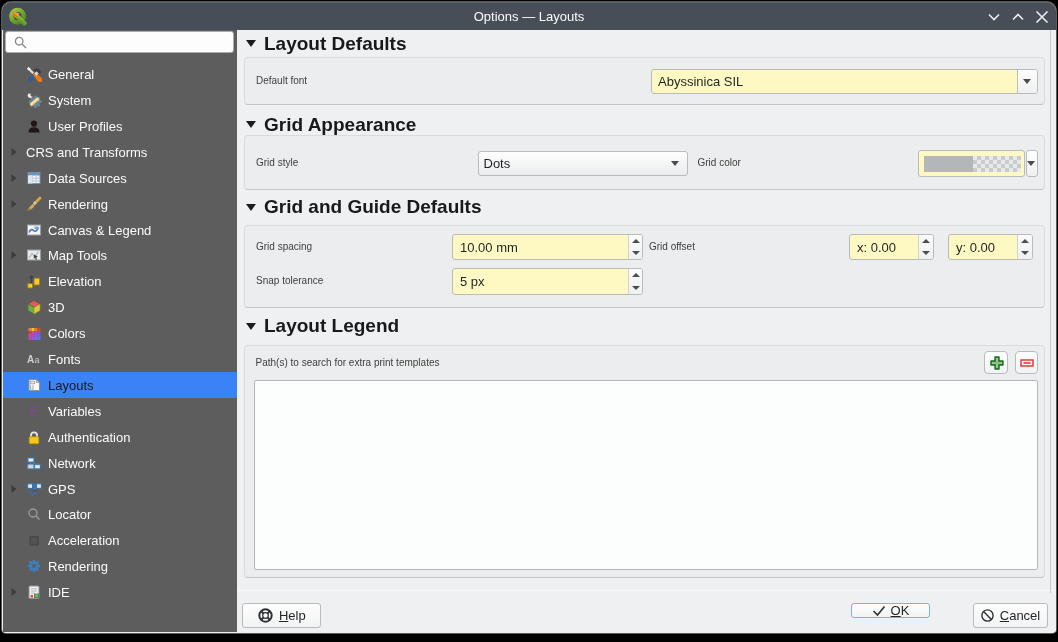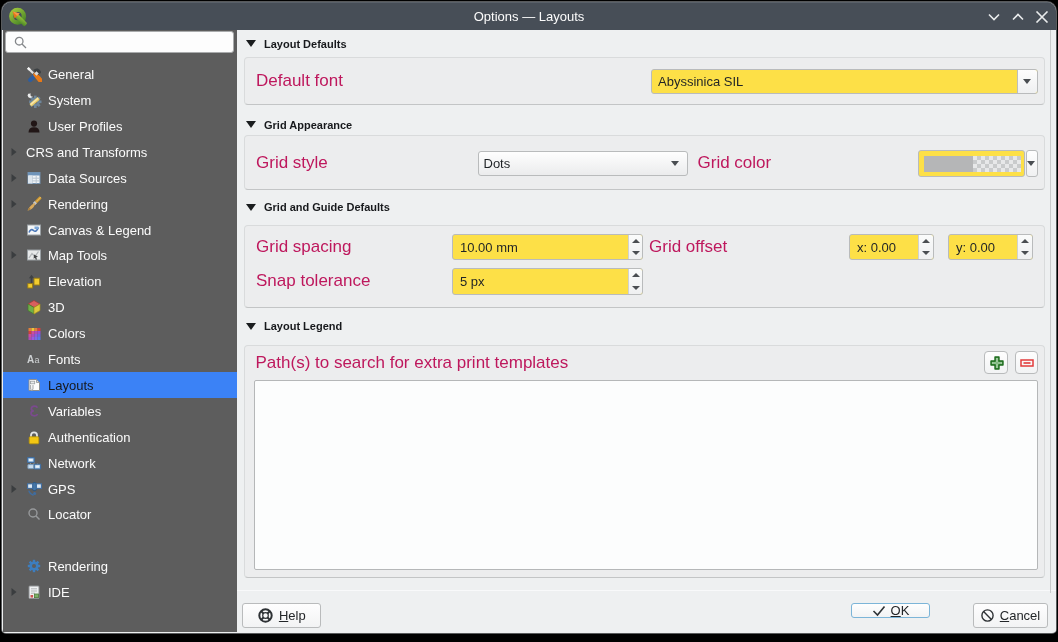--- a/index.html
+++ b/index.html
@@ -12,25 +12,25 @@
 #sidebar { position:absolute; left:1px; top:28px; width:234px; height:602px; background:#5d5d5d; }
 #search { position:absolute; left:2px; top:1px; width:229px; height:22px; background:#fdfdfd; border:1px solid #a9abac; border-radius:3px; }
 .row { position:absolute; left:0; width:234px; height:25.9px; color:#fbfbfb; font-size:13px; }
 .row .lbl { position:absolute; left:45px; top:50%; transform:translateY(-50%); white-space:nowrap; }
 .row .lbl.noicon { left:23px; }
 .row.sel { background:#3b82f6; color:#17191b; }
 .row svg.ic { position:absolute; left:23px; top:50%; transform:translateY(-50%); }
 .row svg.ar { position:absolute; left:8px; top:50%; transform:translateY(-50%); }
 #panel { position:absolute; left:235px; top:28px; width:819px; height:602px; background:#eef0f1; }
 #vline { position:absolute; left:1048px; top:28px; width:1px; height:563px; background:#c9cbcc; }
-.ghead { position:absolute; font-size:11px; font-weight:bold; color:#17191c; white-space:nowrap; }
+.ghead { position:absolute; font-size:19px; font-weight:bold; color:#17191c; white-space:nowrap; }
 .gtri { position:absolute; width:0; height:0; border-left:5.5px solid transparent; border-right:5.5px solid transparent; border-top:7px solid #1a1d1f; }
 .gbox { position:absolute; left:6.5px; width:801px; background:#ecedee; border:1px solid #d9dbdc; border-bottom-color:#c3c5c6; border-radius:4px; }
-.flabel { position:absolute; font-size:17px; color:#be185d; white-space:nowrap; }
-.widget { position:absolute; border:1px solid #b9bbbc; border-radius:3px; background:#fde047; font-size:13px; color:#1f2326; }
+.flabel { position:absolute; font-size:10px; color:#404040; white-space:nowrap; }
+.widget { position:absolute; border:1px solid #b9bbbc; border-radius:3px; background:#fef9c3; font-size:13px; color:#1f2326; }
 .combo { background:linear-gradient(#fefefe,#ebeced); }
 .cartxt { position:absolute; top:50%; transform:translateY(-50%); white-space:nowrap; }
 .dna { position:absolute; width:0; height:0; border-left:4.5px solid transparent; border-right:4.5px solid transparent; border-top:5px solid #4a4e52; }
 .upa { position:absolute; width:0; height:0; border-left:4px solid transparent; border-right:4px solid transparent; border-bottom:4.5px solid #4a4e52; }
 .dwa { position:absolute; width:0; height:0; border-left:4px solid transparent; border-right:4px solid transparent; border-top:4.5px solid #4a4e52; }
 .spinzone { position:absolute; right:0; top:0; bottom:0; width:14px; border-left:1px solid #cfd1d2; background:linear-gradient(#fafbfb,#eff0f1); border-radius:0 2px 2px 0; }
 .btn { position:absolute; border:1px solid #b9bbbc; border-radius:3px; background:linear-gradient(#fefefe,#f2f3f4); font-size:13px; color:#232629; }
 .btn .ct { position:absolute; left:0; top:0; width:100%; height:100%; display:flex; align-items:center; justify-content:center; gap:5px; }
 u { text-decoration:underline; }
 </style>
@@ -245,20 +245,27 @@
 </svg>
         <span class="lbl">GPS</span>
       </div>
     <div class="row" style="top:471.50px;">
         <svg class="ic" width="16" height="16" viewBox="0 0 16 16">
 <circle cx="7" cy="7" r="4" stroke="#97999b" stroke-width="1.4" fill="none"></circle>
 <path d="M10 10 L13.5 13.5" stroke="#97999b" stroke-width="1.4"></path>
 </svg>
         <span class="lbl">Locator</span>
       </div>
+    <div class="row" style="top:497.40px;">
+        <svg class="ic" width="16" height="16" viewBox="0 0 16 16">
+<rect x="3.5" y="4" width="9.5" height="9.5" rx="1" fill="#46484a"></rect>
+<rect x="5" y="5.5" width="6.5" height="6.5" fill="#515355"></rect>
+</svg>
+        <span class="lbl">Acceleration</span>
+      </div>
     <div class="row" style="top:523.30px;">
         <svg class="ic" width="16" height="16" viewBox="0 0 16 16">
 <g fill="#3d7ebf">
             <circle cx="8" cy="8" r="4.6"></circle>
 <rect x="6.8" y="1.8" width="2.4" height="12.4"></rect>
 <rect x="6.8" y="1.8" width="2.4" height="12.4" transform="rotate(45 8 8)"></rect>
 <rect x="6.8" y="1.8" width="2.4" height="12.4" transform="rotate(90 8 8)"></rect>
 <rect x="6.8" y="1.8" width="2.4" height="12.4" transform="rotate(135 8 8)"></rect>
           </g>
 <circle cx="8" cy="8" r="2" fill="#5d5d5d"></circle>

